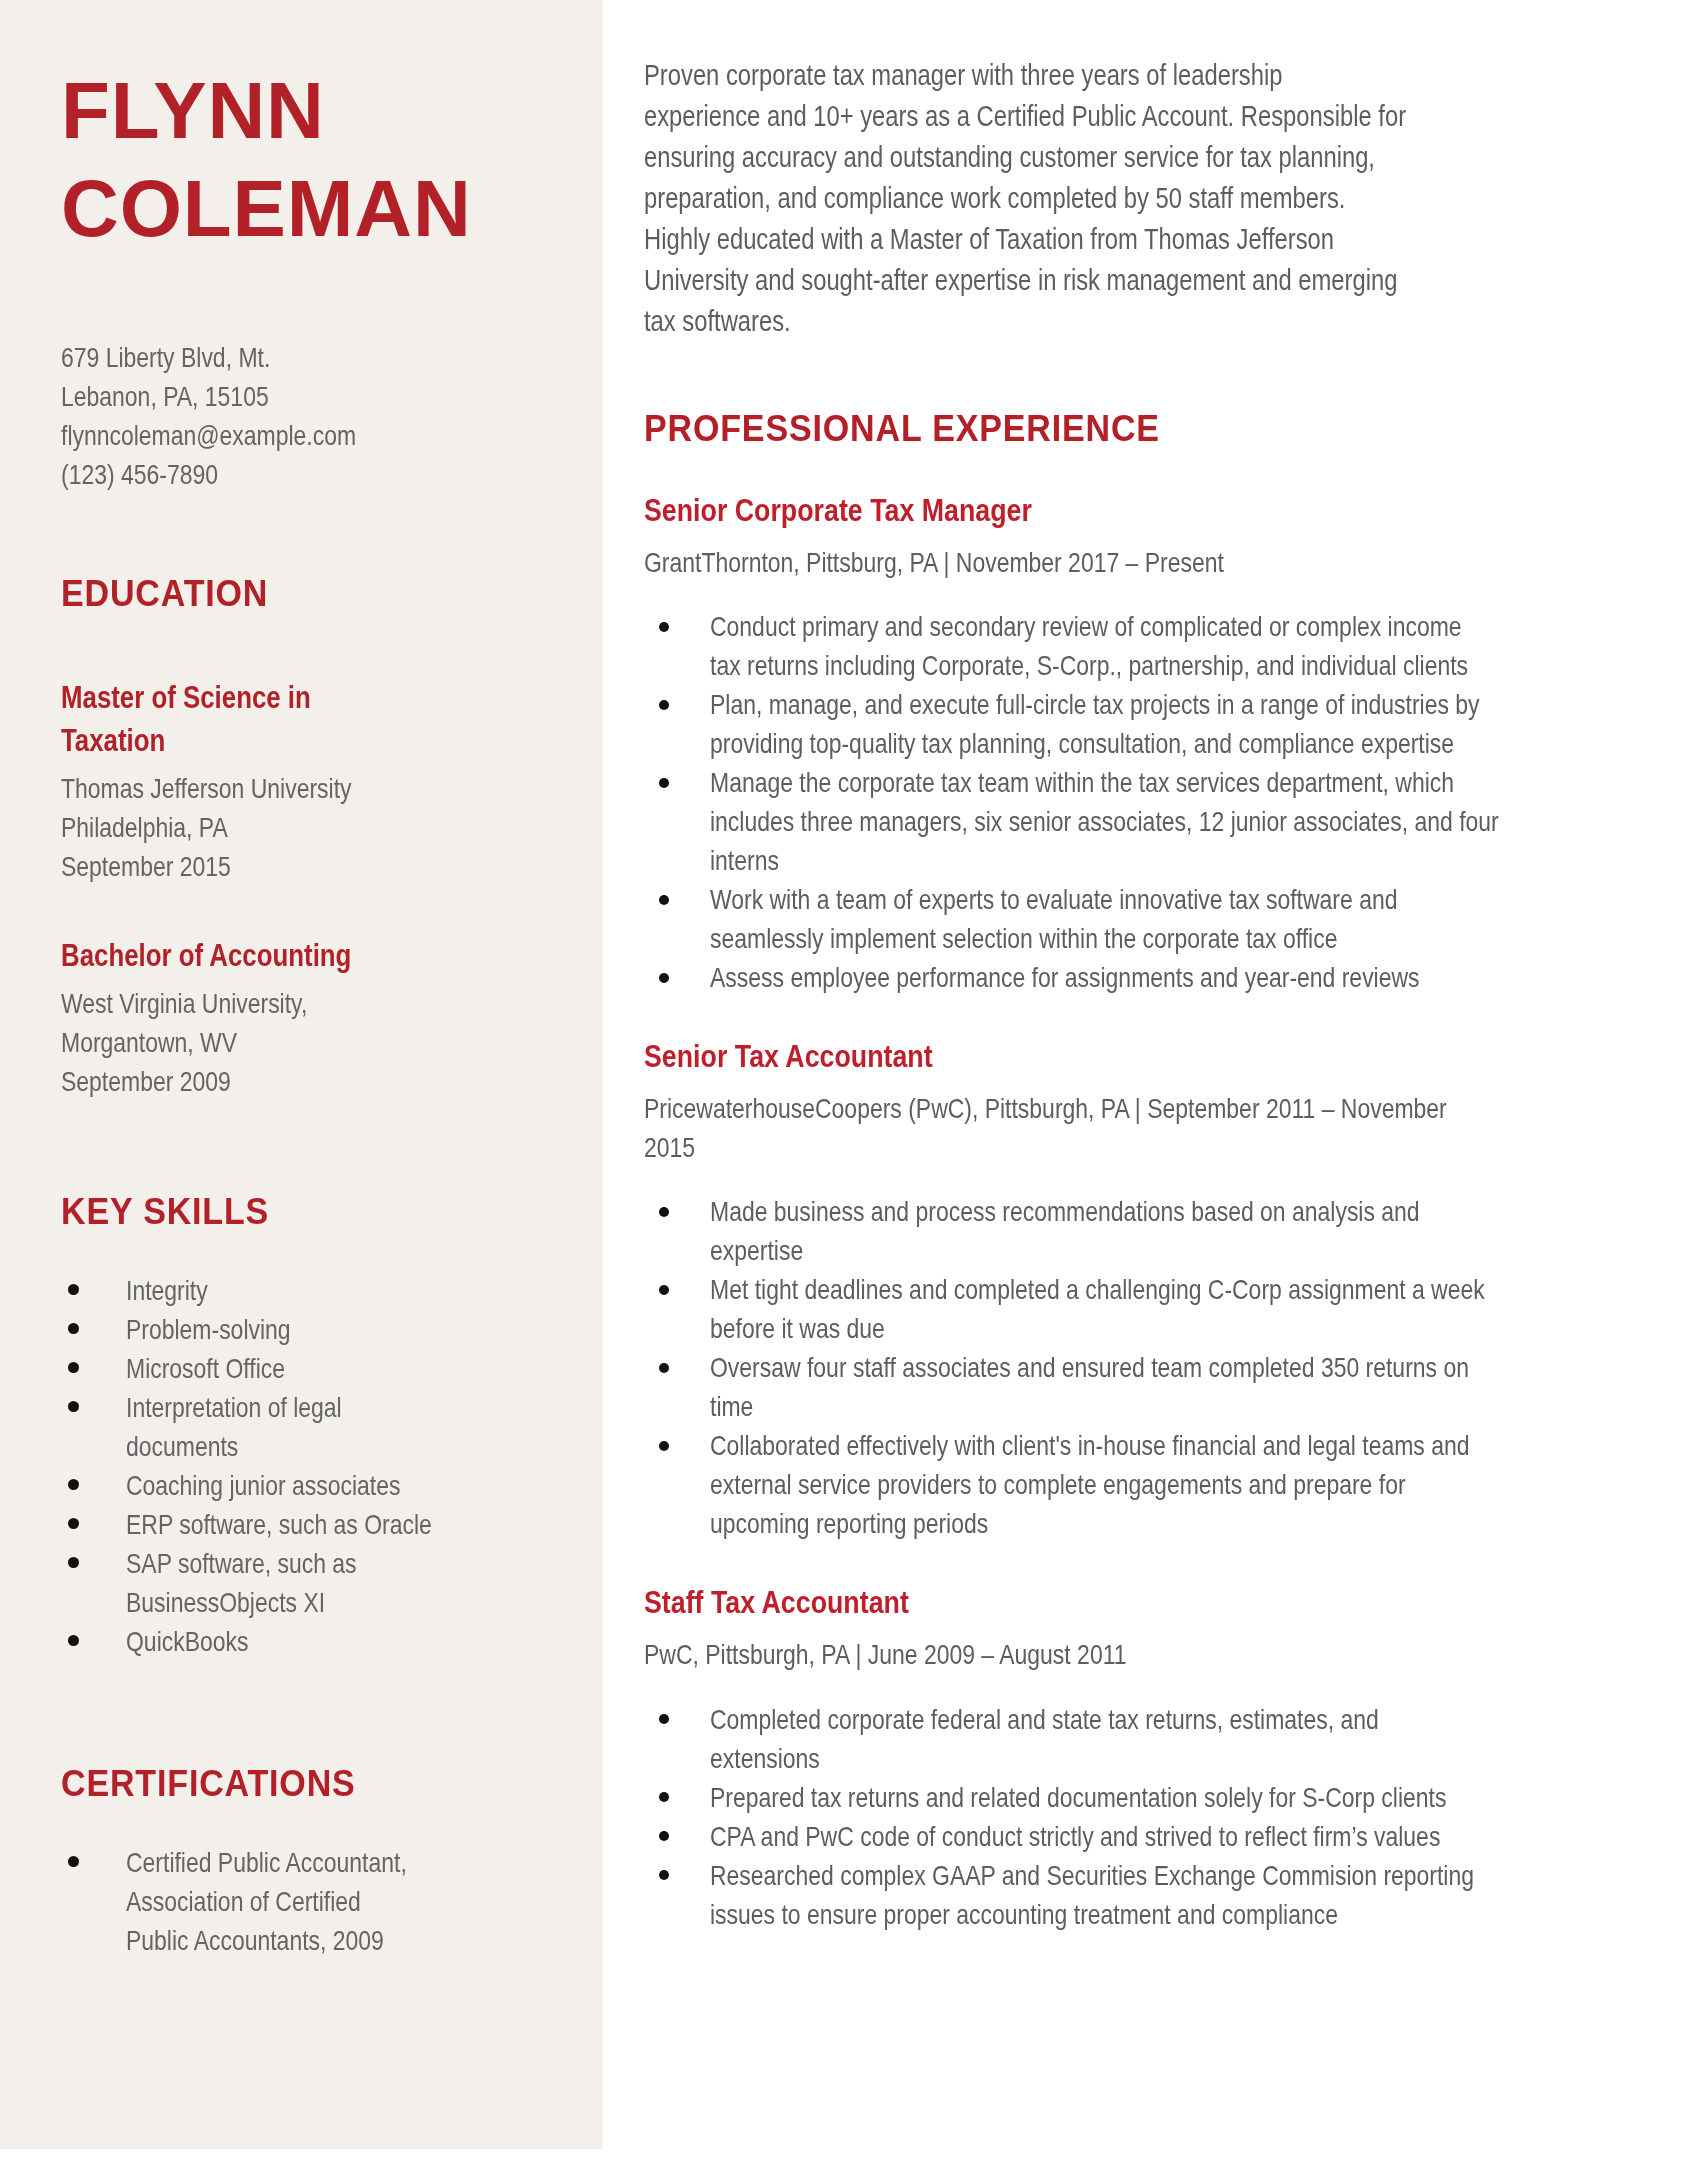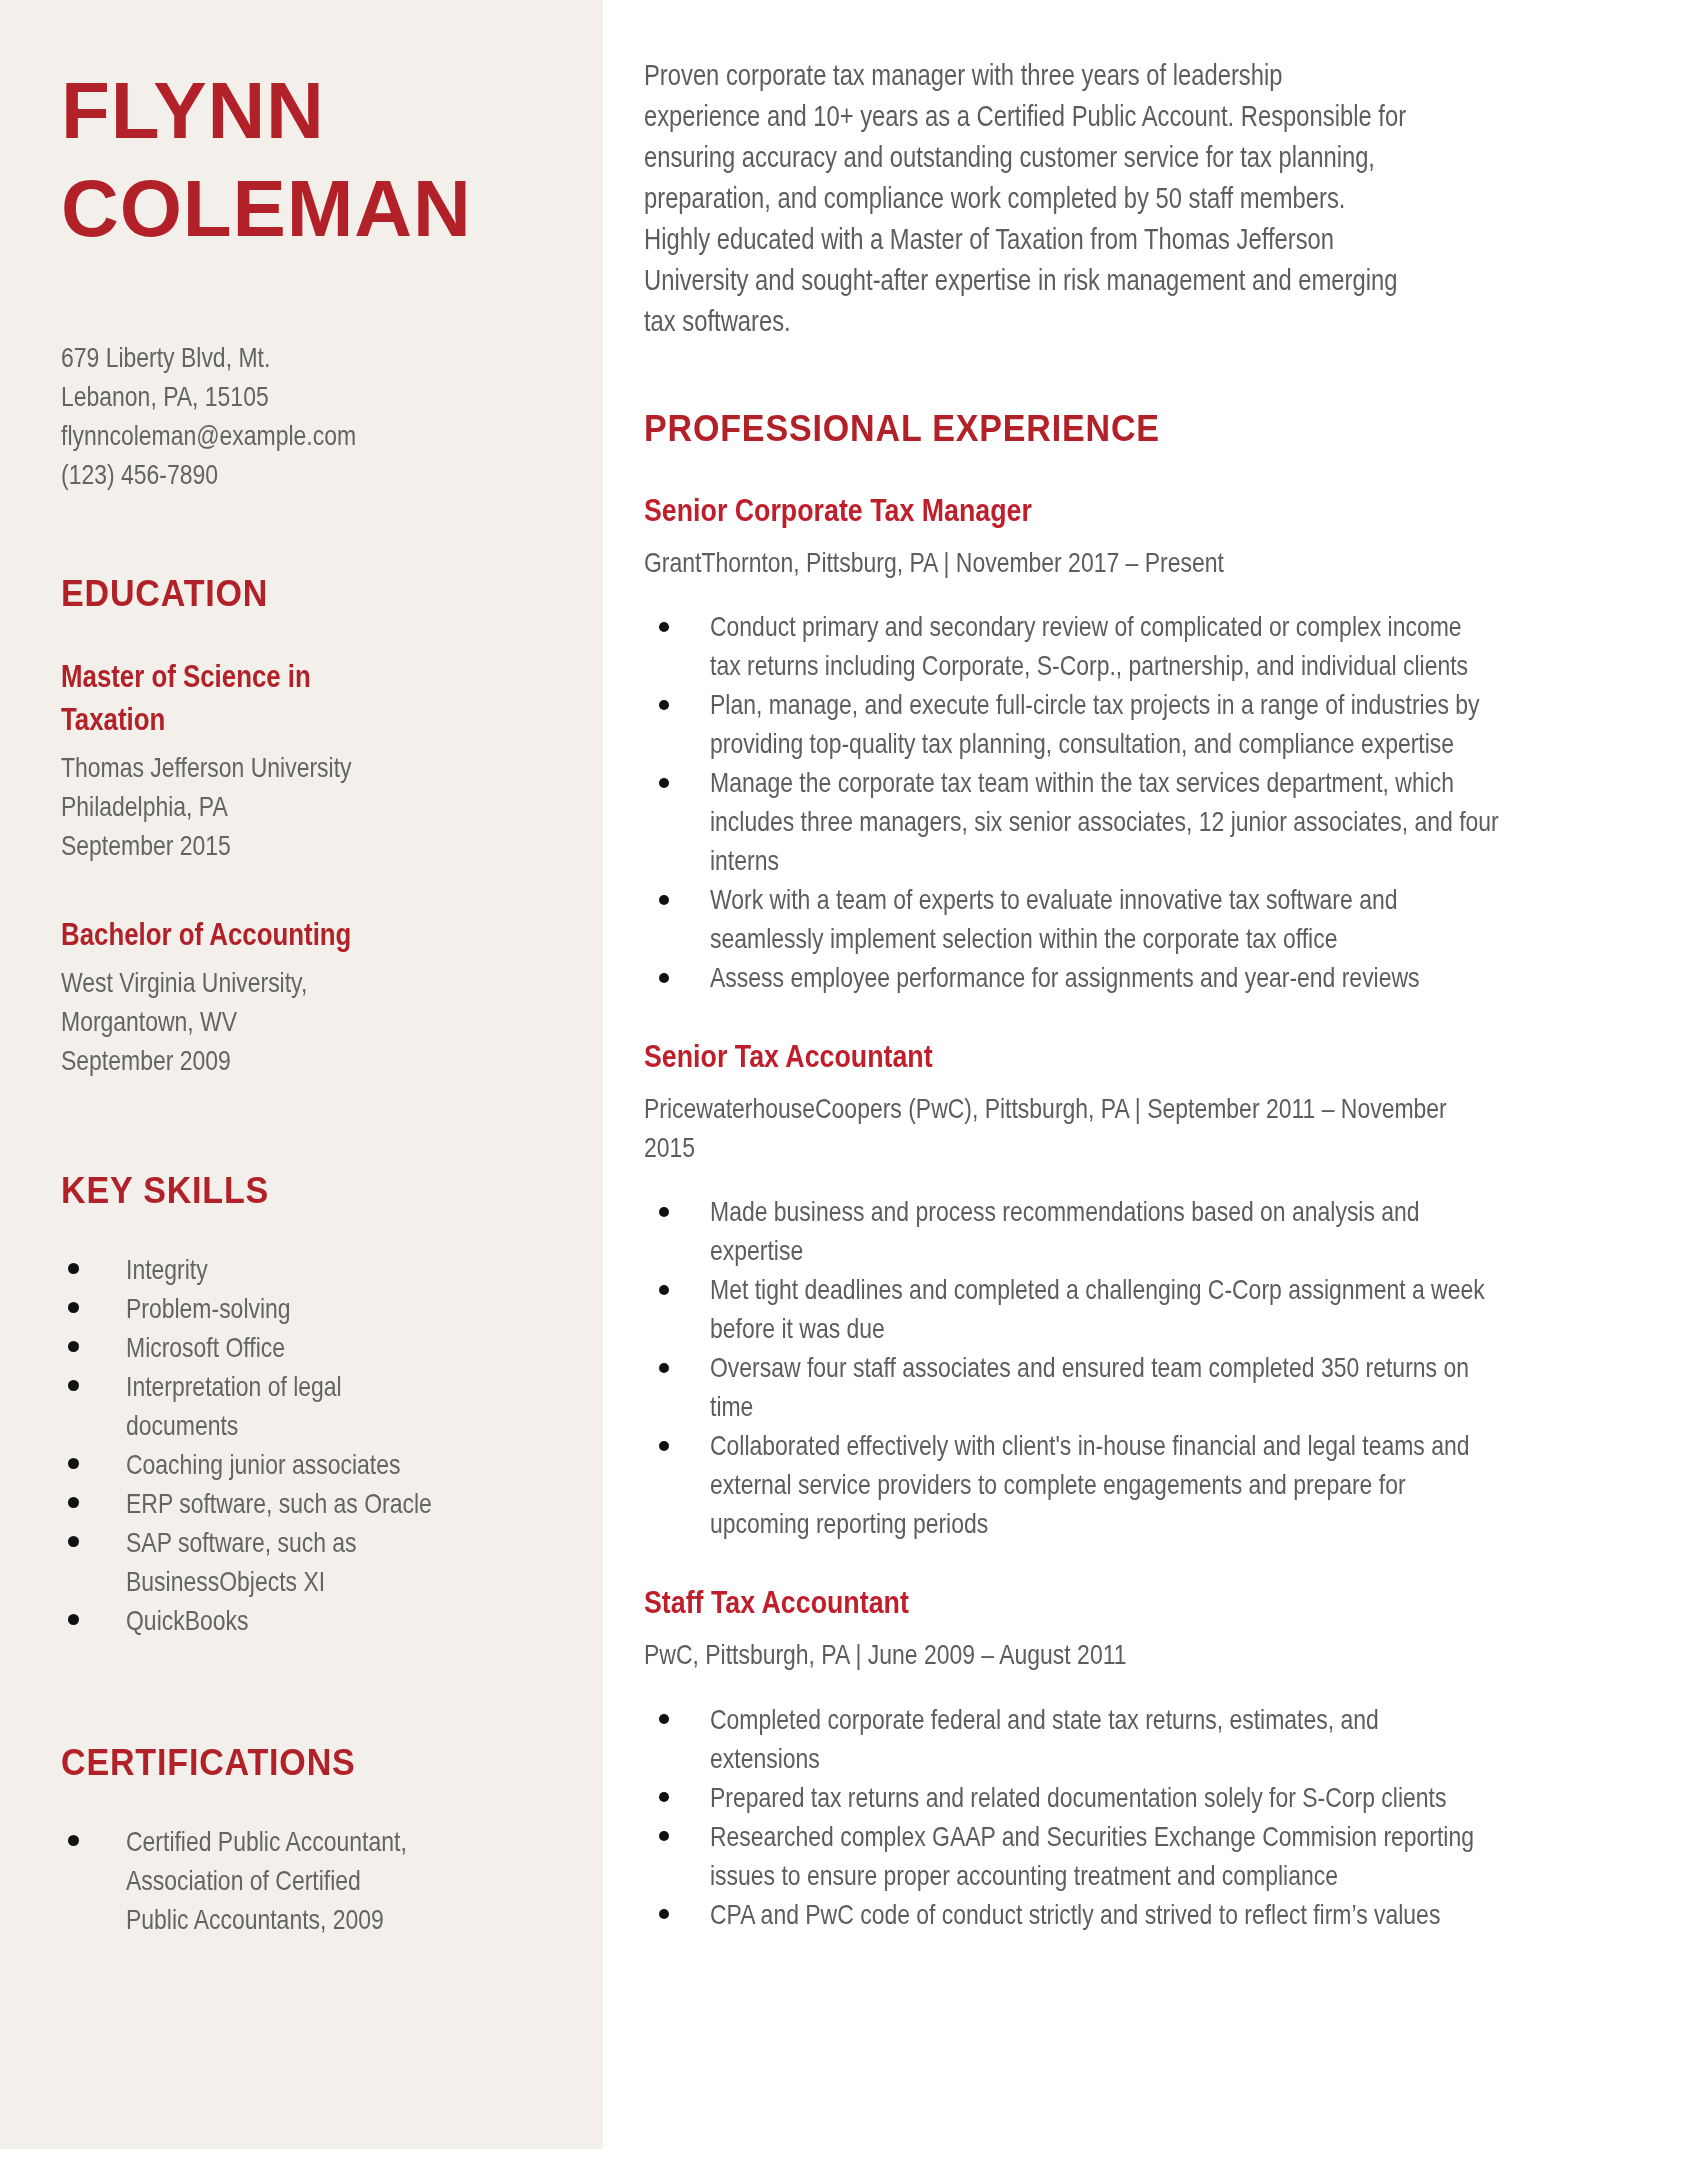--- a/index.html
+++ b/index.html
@@ -19,21 +19,21 @@
   .contact>div{line-height:39px;white-space:nowrap;transform:scaleX(0.82);transform-origin:0 0;}
 
   .side-heading{
     color:var(--accent,#b22127);font-size:37px;line-height:44px;font-weight:bold;margin:0;
     white-space:nowrap;transform:scaleX(0.92);transform-origin:0 0;letter-spacing:0.9px;
   }
   .mt-edu{margin-top:78px}
   .mt-skills{margin-top:89px}
   .mt-certs{margin-top:101px}
 
-  .degree{margin-top:39px}
+  .degree{margin-top:60px}
   .degree + .degree{margin-top:48px}
   .degree-title{color:var(--accent,#b22127);font-weight:bold;font-size:31.5px;}
   .degree-title>div{line-height:43px;white-space:nowrap;transform:scaleX(0.82);transform-origin:0 0;}
   .degree-details{margin-top:6.8px;font-size:28px;}
   .degree-details>div{line-height:39px;white-space:nowrap;transform:scaleX(0.82);transform-origin:0 0;}
 
   .blist{list-style:none;margin:37px 0 0 0;padding:0;font-size:28px;}
   .blist li{position:relative;padding-left:65px;}
   .blist li::before{
     content:"";position:absolute;left:6.8px;top:13.6px;width:11px;height:11px;border-radius:50%;
@@ -248,24 +248,24 @@
         </div>
       <ul class="blist">
           <li>
             <div>Completed corporate federal and state tax returns, estimates, and</div>
             <div>extensions</div>
           </li>
           <li>
             <div>Prepared tax returns and related documentation solely for S-Corp clients</div>
           </li>
           <li>
+            <div>CPA and PwC code of conduct strictly and strived to reflect firm’s values</div>
+          </li>
+          <li>
             <div>Researched complex GAAP and Securities Exchange Commision reporting</div>
             <div>issues to ensure proper accounting treatment and compliance</div>
           </li>
-          <li>
-            <div>CPA and PwC code of conduct strictly and strived to reflect firm’s values</div>
-          </li>
         </ul>
     </section>
 
   </main>
 </div>
 
 
 </body></html>

